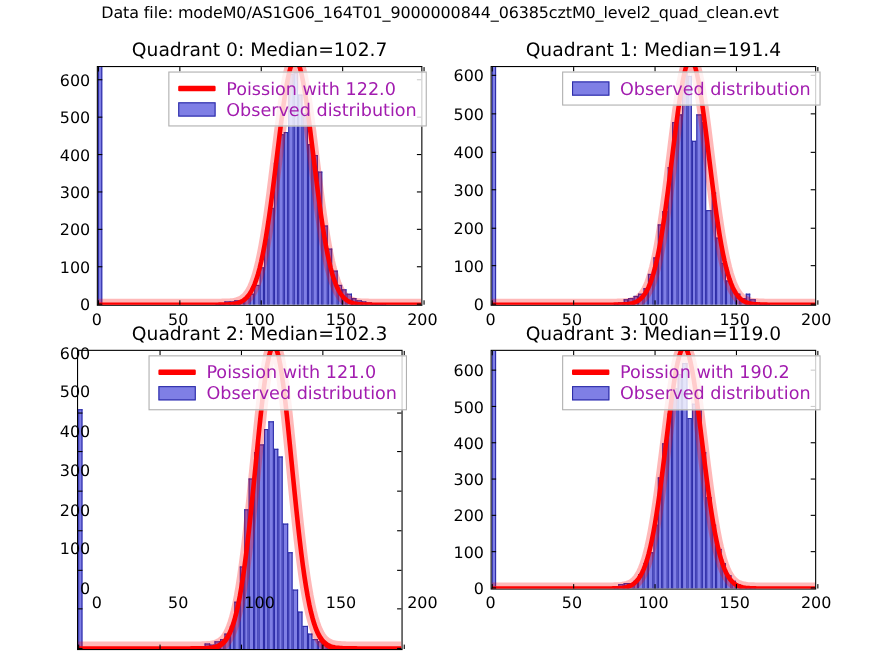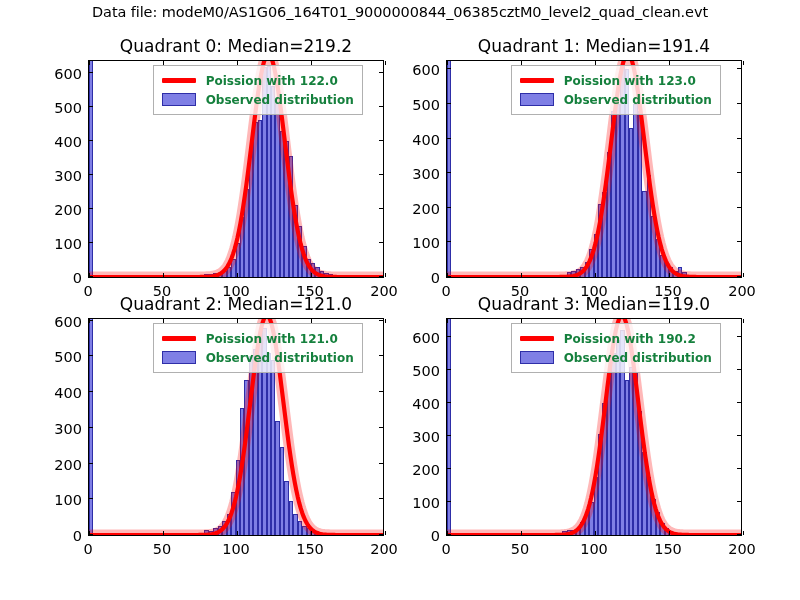--- a/index.html
+++ b/index.html
@@ -48,30 +48,30 @@
   .legend{
     position:absolute;background:rgba(255,255,255,0.80);
     border:1px solid #b0b0b0;box-sizing:border-box;
     padding:5px 8px 5px 7px;
   }
   .legend-row{display:flex;align-items:center;height:19px;}
   .legend-key{width:36px;height:14px;margin-right:9px;flex:0 0 36px;
               display:flex;align-items:center;justify-content:center;}
   .key-line{width:34px;height:5px;background:#ff0000;border-radius:1px;}
   .key-patch{width:34px;height:13px;background:#7F7FE5;border:1px solid #2E2EA8;box-sizing:border-box;}
-  .legend-label{font-size:12px;color:#15803d;white-space:nowrap;font-weight:bold;}
+  .legend-label{font-size:16px;color:#a21caf;white-space:nowrap;}
 </style>
 </head>
 <body>
 
 <div id="figure">
   <div class="suptitle">Data file: modeM0/AS1G06_164T01_9000000844_06385cztM0_level2_quad_clean.evt</div>
   <div id="subplots">
       <div class="subplot" style="left: 18px; top: 34px; width: 376px; height: 268px;">
-        <div class="ax-title" style="left: 70px; width: 296px; top: 2px;">Quadrant 0: Median=219.2</div>
+        <div class="ax-title" style="left: 70px; width: 296px; top: 2px;">Quadrant 0: Median=102.7</div>
         <div class="plot-area" style="left: 70px; top: 26px; width: 296px; height: 218px;">
           <div class="plot-clip">
             <div class="bar" style="left: 0px; width: 4.44px; height: 218px;"></div>
             <div class="bar" style="left: 106.56px; width: 4.44px; height: 1px;"></div>
             <div class="bar" style="left: 111px; width: 4.44px; height: 1.3625px;"></div>
             <div class="bar" style="left: 115.44px; width: 4.44px; height: 3.06562px;"></div>
             <div class="bar" style="left: 119.88px; width: 4.44px; height: 3.40625px;"></div>
             <div class="bar" style="left: 124.32px; width: 4.44px; height: 4.0875px;"></div>
             <div class="bar" style="left: 128.76px; width: 4.44px; height: 4.0875px;"></div>
             <div class="bar" style="left: 133.2px; width: 4.44px; height: 6.13125px;"></div>
@@ -222,48 +222,42 @@
           <div class="xtick-mark top" style="left: 74px;"></div>
           <div class="xtick-mark" style="left: 148px;"></div>
           <div class="xtick-mark top" style="left: 148px;"></div>
           <div class="xtick-mark" style="left: 222px;"></div>
           <div class="xtick-mark top" style="left: 222px;"></div>
           <div class="xtick-mark" style="left: 296px;"></div>
           <div class="xtick-mark top" style="left: 296px;"></div>
           <div class="legend" style="left: 63.64px; top: 4px;">
             <div class="legend-row">
               <span class="legend-key">
-                <span class="key-line"></span>
-              </span>
-              <span class="legend-label">Poission with 123.0</span>
-            </div>
-            <div class="legend-row">
-              <span class="legend-key">
                 <span class="key-patch"></span>
               </span>
               <span class="legend-label">Observed distribution</span>
             </div>
           </div>
         </div>
         <div class="ytick-label" style="left: 10px; width: 54px; top: 244px;">0</div>
         <div class="ytick-label" style="left: 10px; width: 54px; top: 209.397px;">100</div>
         <div class="ytick-label" style="left: 10px; width: 54px; top: 174.794px;">200</div>
         <div class="ytick-label" style="left: 10px; width: 54px; top: 140.19px;">300</div>
         <div class="ytick-label" style="left: 10px; width: 54px; top: 105.587px;">400</div>
         <div class="ytick-label" style="left: 10px; width: 54px; top: 70.9841px;">500</div>
         <div class="ytick-label" style="left: 10px; width: 54px; top: 36.381px;">600</div>
         <div class="xtick-label" style="left: 70px; top: 249px;">0</div>
         <div class="xtick-label" style="left: 144px; top: 249px;">50</div>
         <div class="xtick-label" style="left: 218px; top: 249px;">100</div>
         <div class="xtick-label" style="left: 292px; top: 249px;">150</div>
         <div class="xtick-label" style="left: 366px; top: 249px;">200</div>
       </div>
       <div class="subplot" style="left: 18px; top: 292px; width: 376px; height: 268px;">
-        <div class="ax-title" style="left: 70px; width: 296px; top: 2px;">Quadrant 2: Median=121.0</div>
-        <div class="plot-area" style="left: 70px; top: 26px; width: 296px; height: 218px;">
+        <div class="ax-title" style="left: 70px; width: 296px; top: 2px;">Quadrant 2: Median=102.3</div>
+        <div class="plot-area" style="left: 52px; top: 26px; width: 296px; height: 273px;">
           <div class="plot-clip">
             <div class="bar" style="left: 0px; width: 4.44px; height: 218px;"></div>
             <div class="bar" style="left: 111px; width: 4.44px; height: 1px;"></div>
             <div class="bar" style="left: 115.44px; width: 4.44px; height: 5.00328px;"></div>
             <div class="bar" style="left: 119.88px; width: 4.44px; height: 3.57377px;"></div>
             <div class="bar" style="left: 124.32px; width: 4.44px; height: 7.14754px;"></div>
             <div class="bar" style="left: 128.76px; width: 4.44px; height: 9.2918px;"></div>
             <div class="bar" style="left: 133.2px; width: 4.44px; height: 14.2951px;"></div>
             <div class="bar" style="left: 137.64px; width: 4.44px; height: 20.7279px;"></div>
             <div class="bar" style="left: 142.08px; width: 4.44px; height: 42.8852px;"></div>

